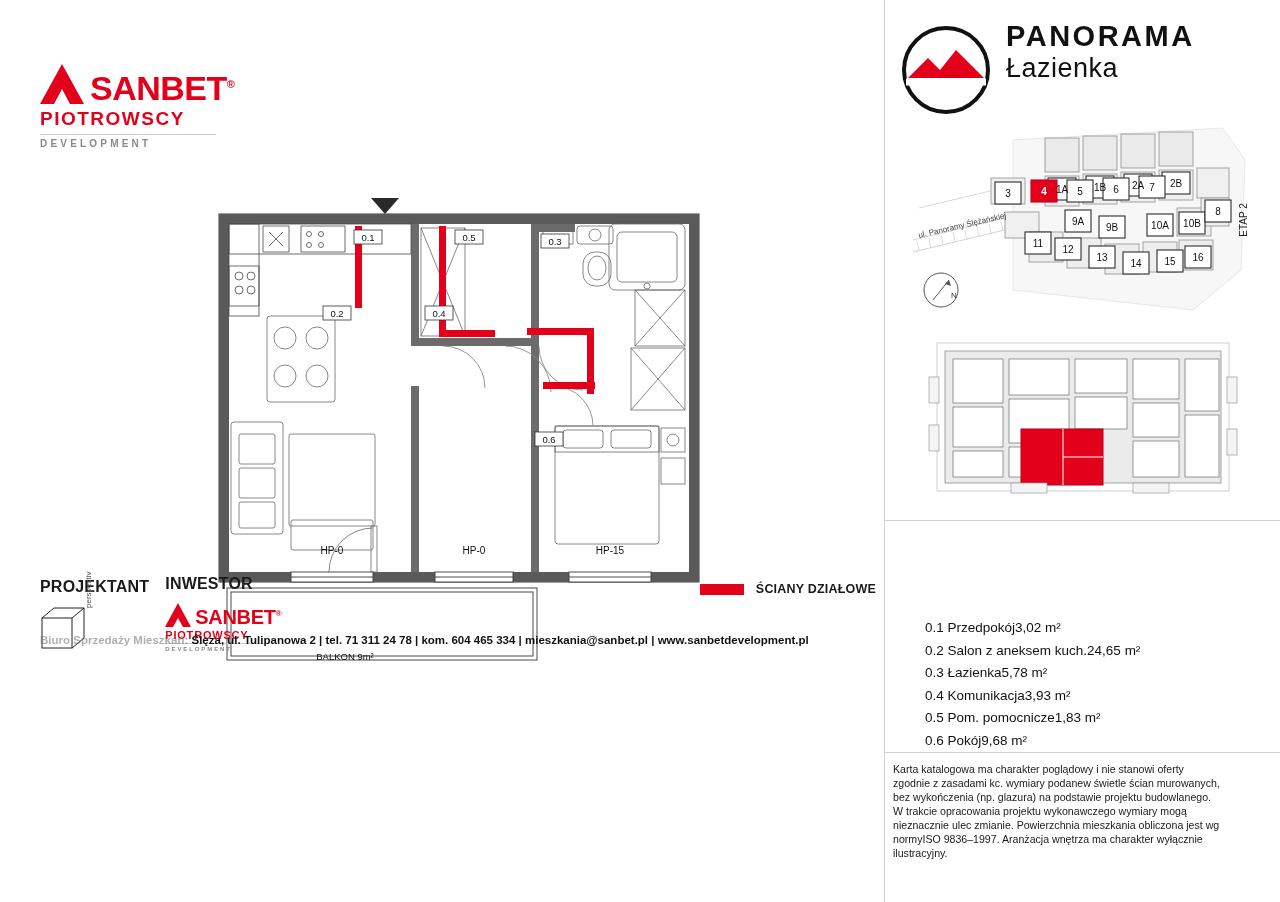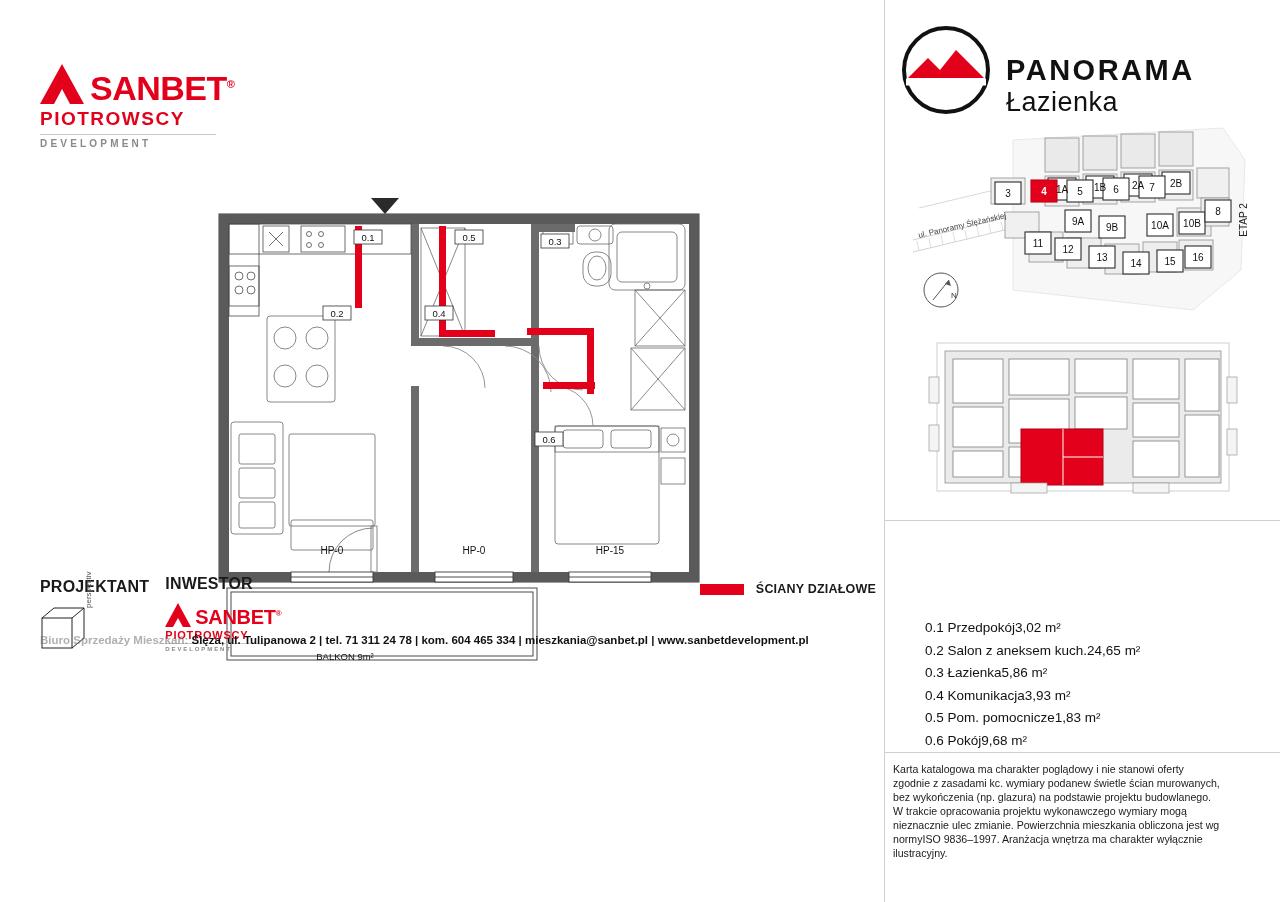--- a/index.html
+++ b/index.html
@@ -93,21 +93,21 @@
     position: absolute; left: 0; bottom: 6px;
     font-size: 11.5px; font-weight: bold; color: #111; white-space: nowrap;
   }
   .addr .faded { color: #6f6f6f; opacity: .55; }
 
   
   .vdiv { position: absolute; left: 884px; top: 0; width: 1px; height: 902px; background: #d0d0d0; }
 
   
   .right { position: absolute; left: 885px; top: 0; width: 395px; height: 902px; }
-  .brand { position: absolute; left: 13px; top: 22px; display: flex; align-items: flex-end; }
+  .brand { position: absolute; left: 13px; top: 22px; display: flex; align-items: flex-start; }
   .brand-mark { position: relative; width: 96px; height: 96px; }
   .brand-text { margin-left: 12px; }
   .brand-1 {
     font-size: 29px; font-weight: bold; letter-spacing: 2.5px; color: #111; line-height: 1;
   }
   .brand-2 { font-size: 27px; letter-spacing: .5px; color: #111; line-height: 1.15; margin-top: 2px; }
 
   .sitemap { position: absolute; left: 8px; top: 120px; width: 380px; height: 205px; }
   .bldg { position: absolute; left: 8px; top: 333px; width: 380px; height: 170px; }
 
@@ -537,21 +537,21 @@
       <div class="room-row">
         <span class="rn">0.1 Przedpokój</span>
         <span class="ra">3,02 m²</span>
       </div>
       <div class="room-row">
         <span class="rn">0.2 Salon z aneksem kuch.</span>
         <span class="ra">24,65 m²</span>
       </div>
       <div class="room-row">
         <span class="rn">0.3 Łazienka</span>
-        <span class="ra">5,86 m²</span>
+        <span class="ra">5,78 m²</span>
       </div>
       <div class="room-row">
         <span class="rn">0.4 Komunikacja</span>
         <span class="ra">3,93 m²</span>
       </div>
       <div class="room-row">
         <span class="rn">0.5 Pom. pomocnicze</span>
         <span class="ra">1,83 m²</span>
       </div>
       <div class="room-row">

